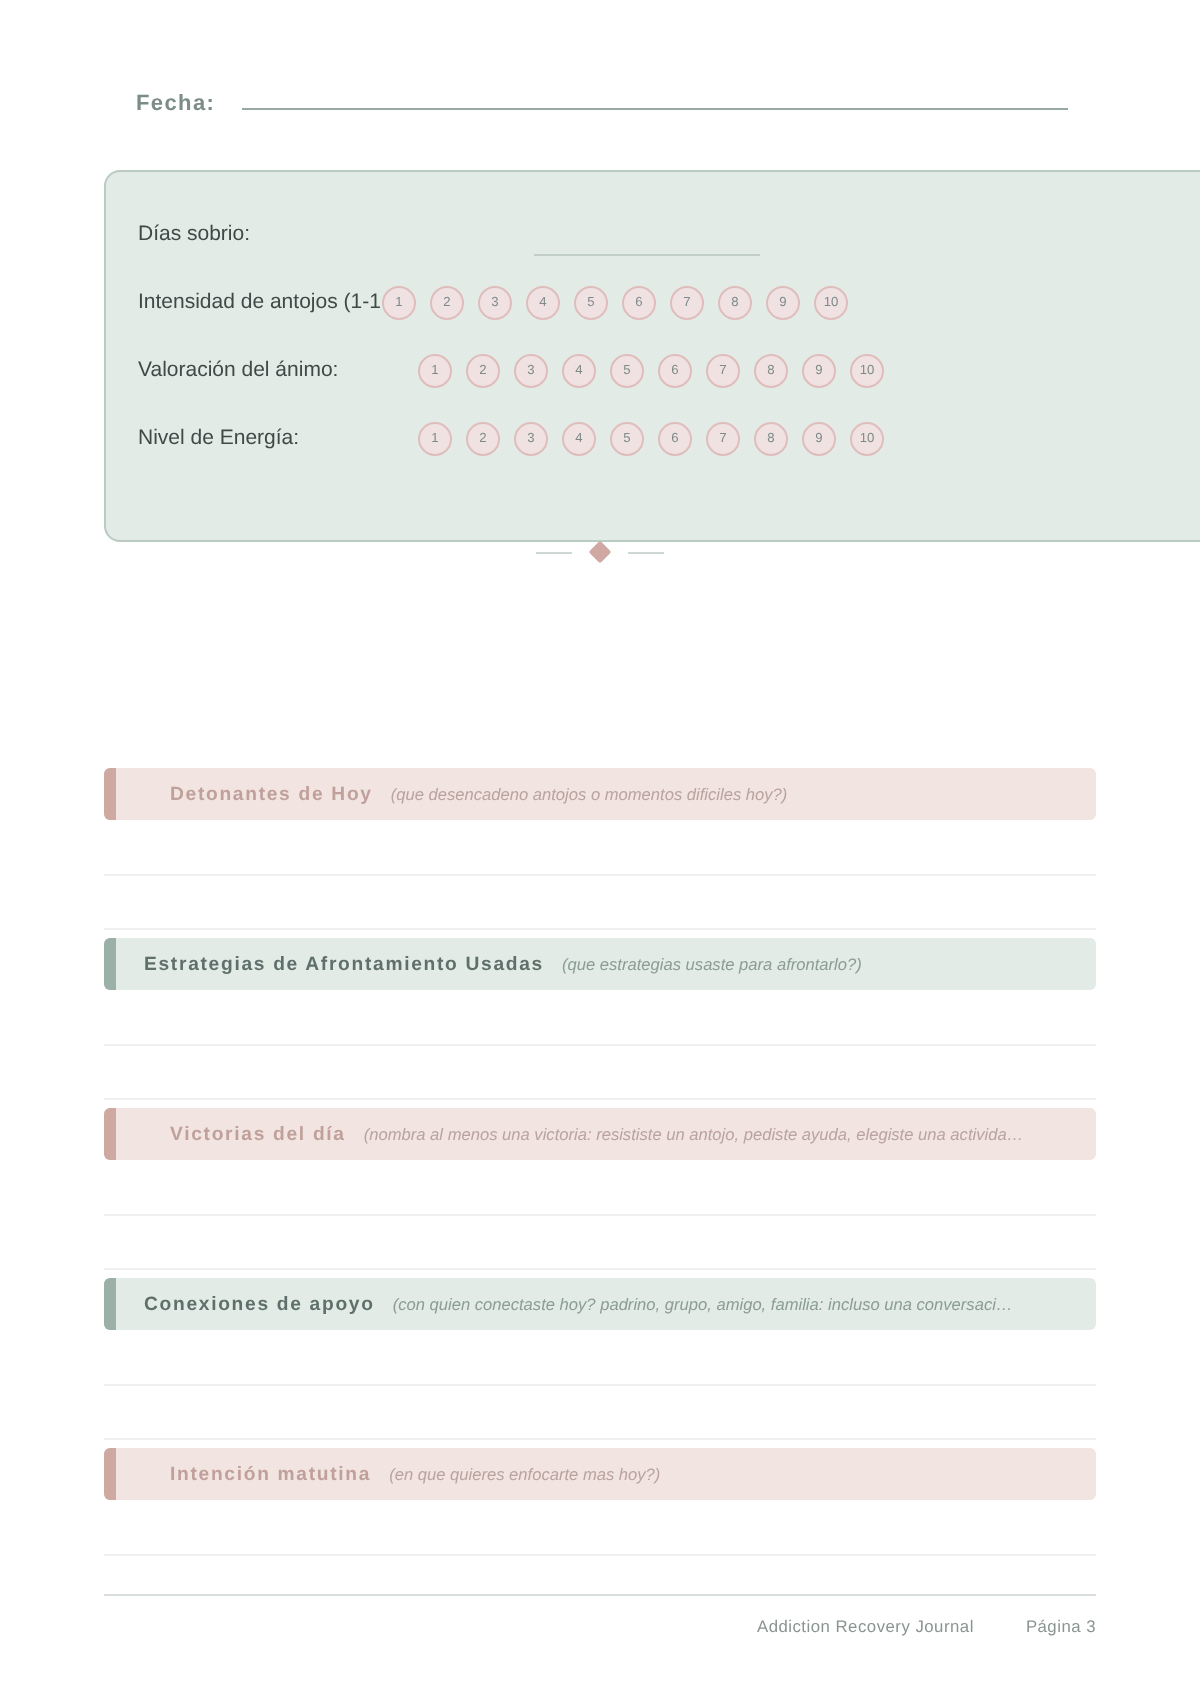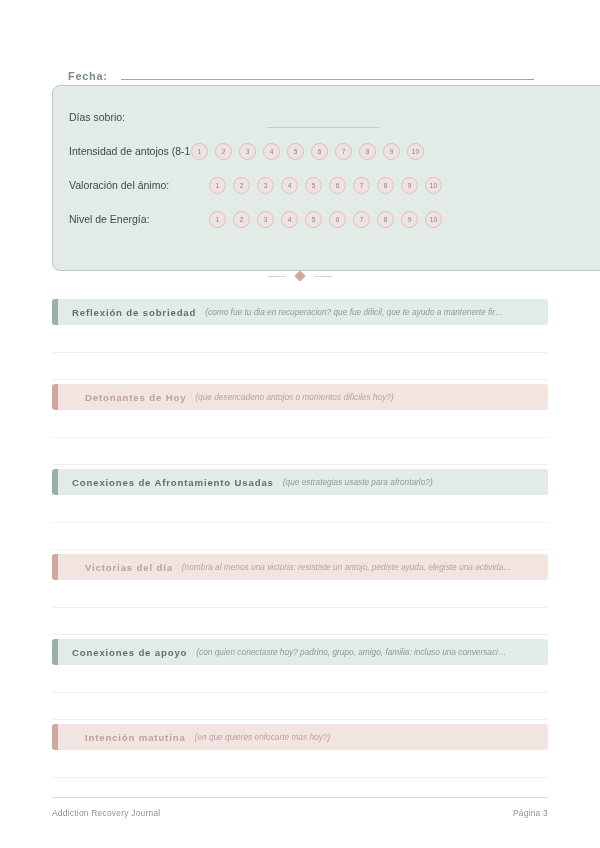--- a/index.html
+++ b/index.html
@@ -19,21 +19,21 @@
     position: relative;
     width: 600px;
     height: 848px;
     box-sizing: border-box;
   }
 
   
   .date-row {
     position: absolute;
     left: 68px;
-    top: 67px;
+    top: 42px;
     width: 466px;
     height: 20px;
     display: flex;
     align-items: baseline;
   }
   .date-label {
     font-size: 11px;
     font-weight: bold;
     letter-spacing: 0.7px;
     color: #7b8d86;
@@ -202,21 +202,21 @@
     width: 496px;
   }
   .footer-rule {
     border-top: 1px solid #d8dedb;
     width: 100%;
     height: 1px;
   }
   .footer-row {
     margin-top: 9px;
     display: flex;
-    justify-content: space-between;
+    justify-content: flex-end;
     align-items: baseline;
     gap: 26px;
   }
   .footer-text {
     font-size: 8.4px;
     color: #8a9491;
     letter-spacing: 0.25px;
   }
 </style>
 </head>
@@ -230,21 +230,21 @@
   </div>
 
   <div class="metrics-box">
 
     <div class="metric-row">
       <span class="metric-label">Días sobrio:</span>
       <span class="days-line"></span>
     </div>
 
     <div class="metric-row">
-      <span class="metric-label wide">Intensidad de antojos (8-1</span>
+      <span class="metric-label wide">Intensidad de antojos (1-1</span>
       <span class="scale overlap">
         <span class="bubble">1</span>
         <span class="bubble">2</span>
         <span class="bubble">3</span>
         <span class="bubble">4</span>
         <span class="bubble">5</span>
         <span class="bubble">6</span>
         <span class="bubble">7</span>
         <span class="bubble">8</span>
         <span class="bubble">9</span>
@@ -286,48 +286,37 @@
     </div>
 
   </div>
 
   <div class="divider">
     <span class="dash"></span>
     <span class="diamond"></span>
     <span class="dash"></span>
   </div>
 
-  <div class="section sec-green" style="top:299px;">
-    <div class="sec-header">
-      <span class="bar"></span>
-      <span class="sec-title">Reflexión de sobriedad</span>
-      <span class="sec-hint">(como fue tu dia en recuperacion? que fue dificil, que te ayudo a mantenerte fir…</span>
-    </div>
-    <div class="write-lines">
-      <div class="wline first"></div>
-      <div class="wline"></div>
-    </div>
-  </div>
 
   <div class="section sec-rose" style="top:384px;">
     <div class="sec-header">
       <span class="bar"></span>
       <span class="sec-title">Detonantes de Hoy</span>
       <span class="sec-hint">(que desencadeno antojos o momentos dificiles hoy?)</span>
     </div>
     <div class="write-lines">
       <div class="wline first"></div>
       <div class="wline"></div>
     </div>
   </div>
 
   <div class="section sec-green" style="top:469px;">
     <div class="sec-header">
       <span class="bar"></span>
-      <span class="sec-title">Conexiones de Afrontamiento Usadas</span>
+      <span class="sec-title">Estrategias de Afrontamiento Usadas</span>
       <span class="sec-hint">(que estrategias usaste para afrontarlo?)</span>
     </div>
     <div class="write-lines">
       <div class="wline first"></div>
       <div class="wline"></div>
     </div>
   </div>
 
   <div class="section sec-rose" style="top:554px;">
     <div class="sec-header">

